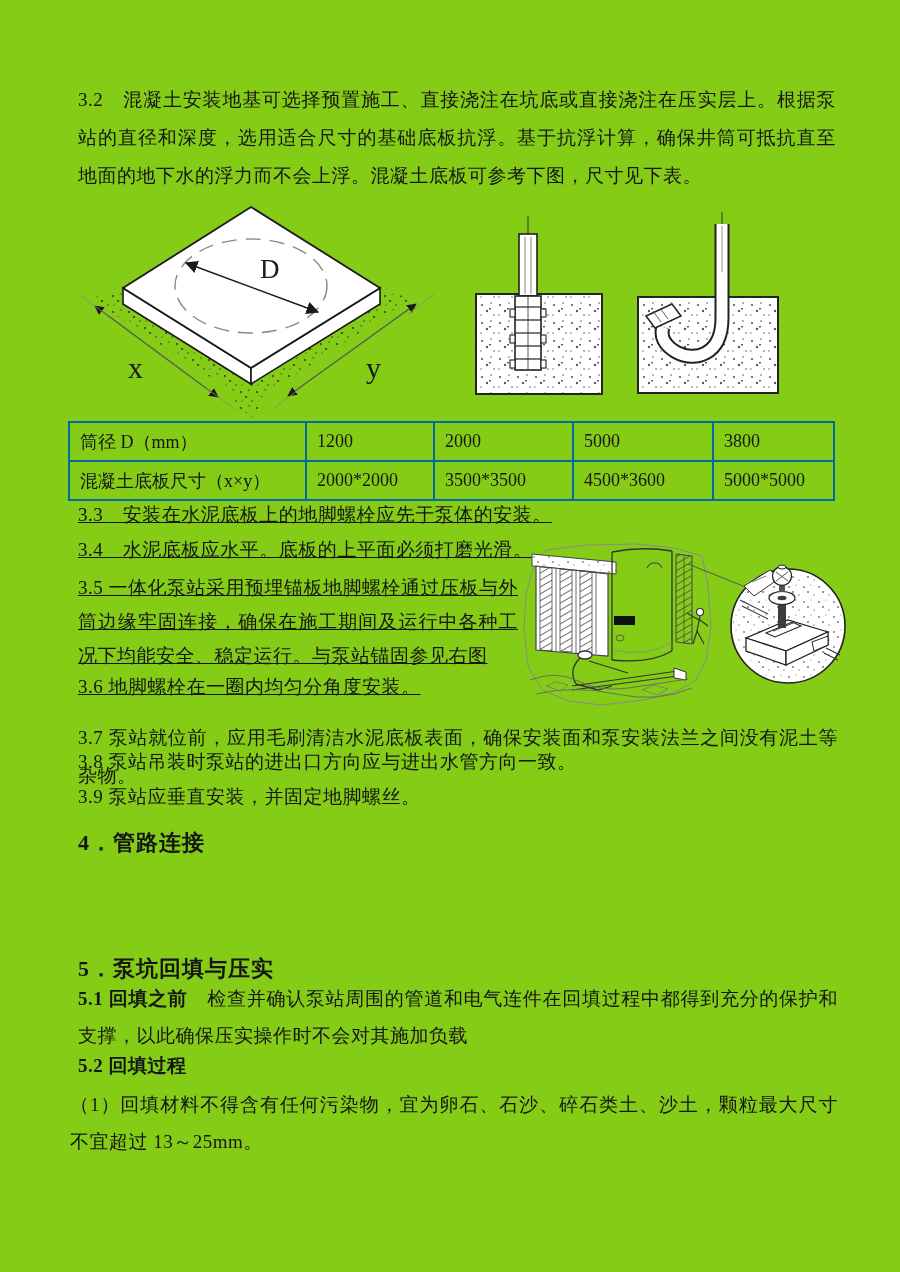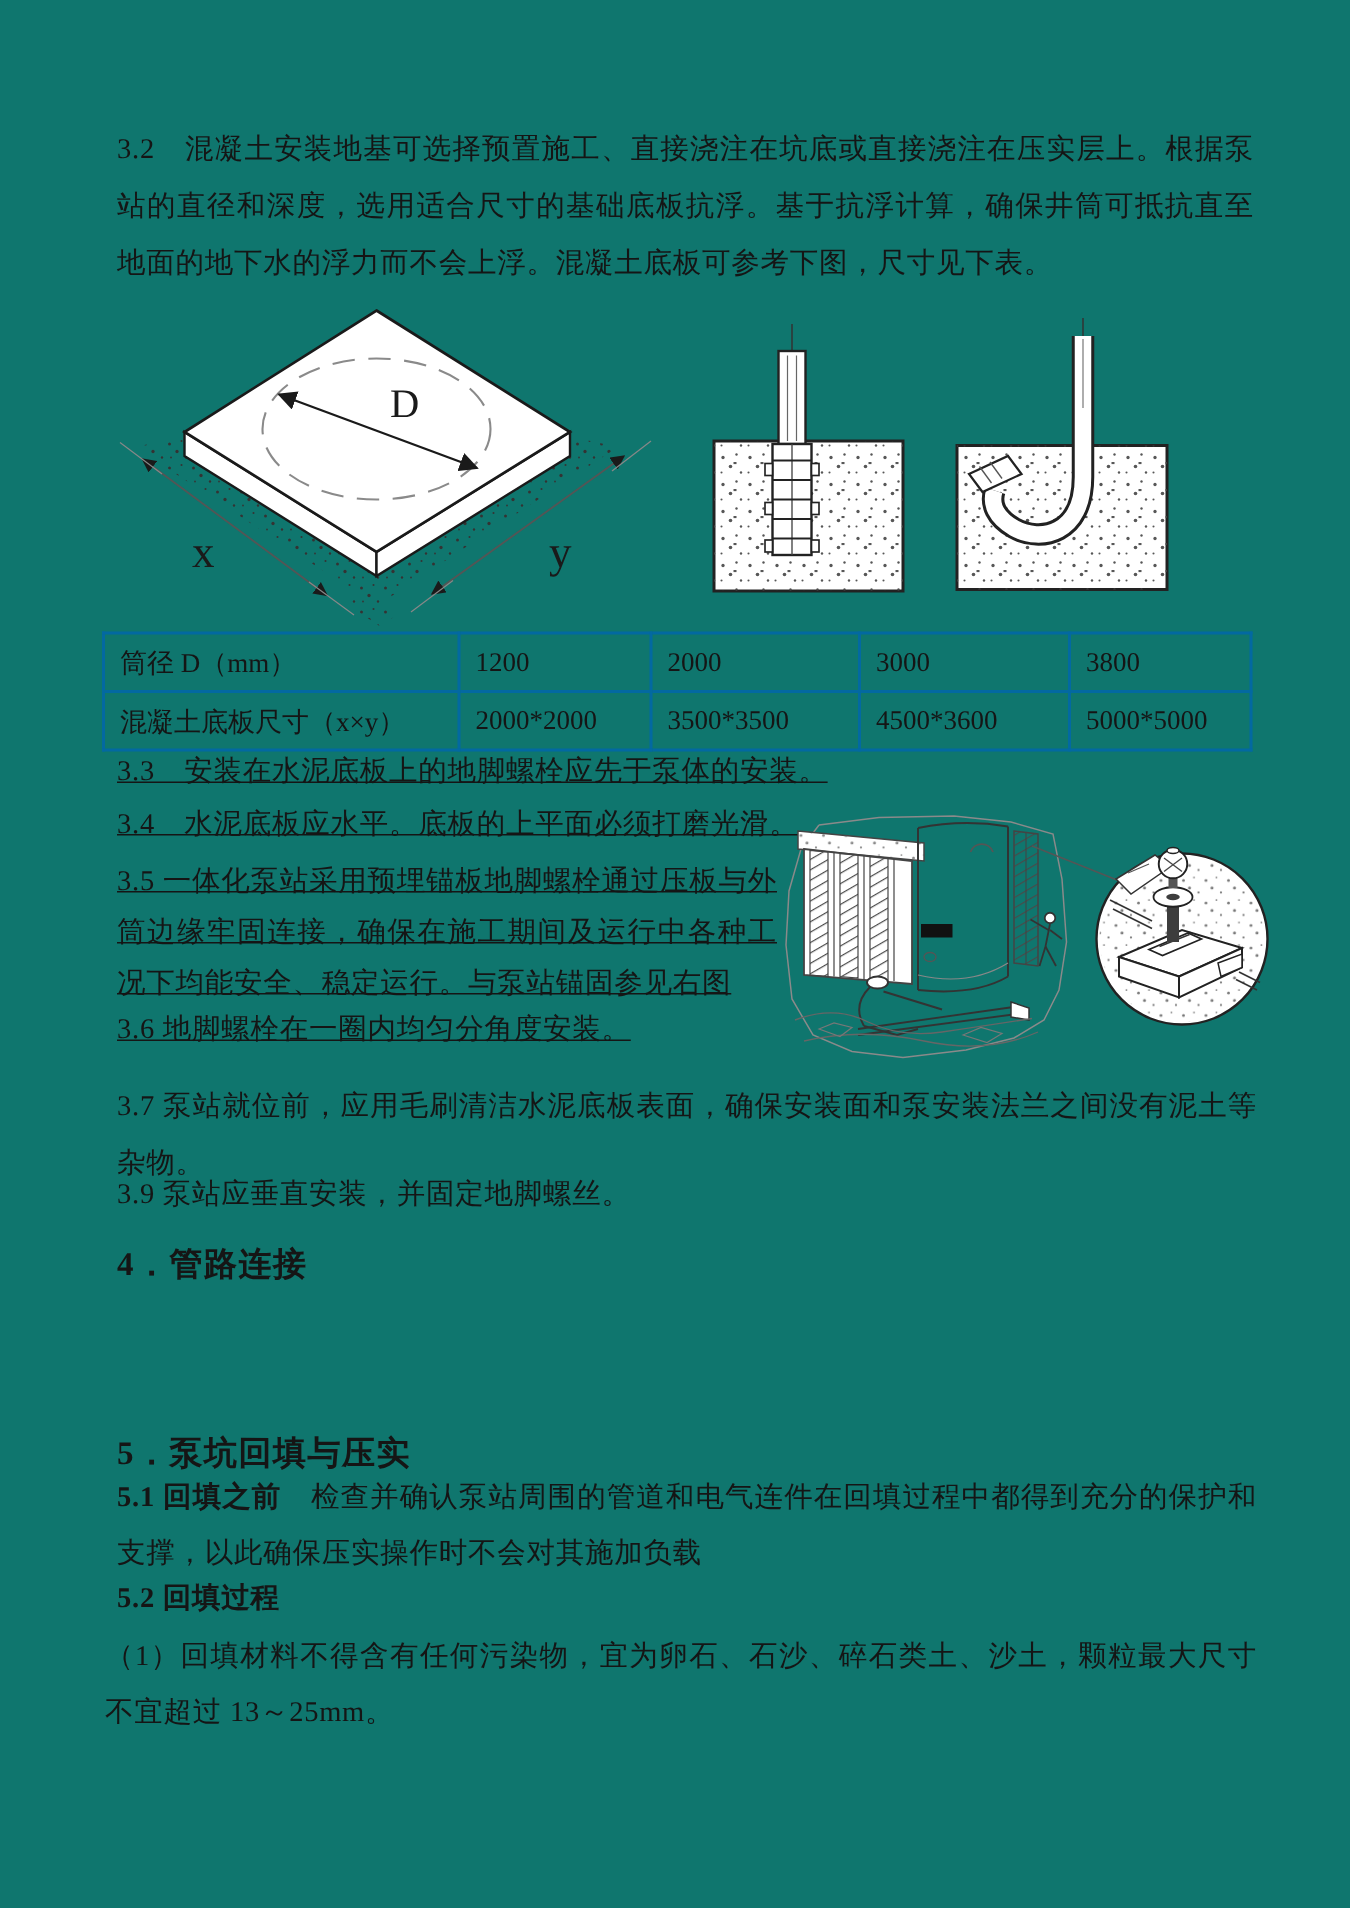--- a/index.html
+++ b/index.html
@@ -1,17 +1,17 @@
 <!DOCTYPE html>
 <html lang="zh"><head>
 <meta charset="utf-8">
 <style>
   html,body{margin:0;padding:0;background:#ffffff;}
   .page{
-    position:relative; width:900px; height:1272px; background:#0f766e;
+    position:relative; width:900px; height:1272px; background:#84cc16;
     font-family:"Liberation Serif","DejaVu Serif",serif;
     color:#151515; overflow:hidden;
   }
   .para{
     position:absolute; font-size:19px; line-height:38px;
     text-align:justify; text-justify:inter-ideograph;
     letter-spacing:0.5px;
   }
   .tight{ line-height:34px;text-decoration:underline; }
   .lh37{ line-height:37px; }
@@ -129,21 +129,21 @@
         <col style="width:128px">
         <col style="width:139px">
         <col style="width:140px">
         <col style="width:121px">
     </colgroup>
     <tbody>
       <tr>
         <td>筒径 D（mm）</td>
         <td>1200</td>
         <td>2000</td>
-        <td>3000</td>
+        <td>5000</td>
         <td>3800</td>
       </tr>
       <tr>
         <td>混凝土底板尺寸（x×y）</td>
         <td>2000*2000</td>
         <td>3500*3500</td>
         <td>4500*3600</td>
         <td>5000*5000</td>
       </tr>
     </tbody>
@@ -246,20 +246,21 @@
       <line x1="260" y1="34" x2="272" y2="43" stroke="#444" stroke-width="0.9"></line>
       <line x1="260" y1="43" x2="272" y2="34" stroke="#444" stroke-width="0.9"></line>
       <ellipse cx="266" cy="29" rx="4" ry="2" fill="#fff" stroke="#222" stroke-width="1"></ellipse>
 
       <line x1="310" y1="110" x2="324" y2="117" stroke="#333" stroke-width="1.1"></line>
       <line x1="308" y1="115" x2="322" y2="122" stroke="#333" stroke-width="1.1"></line>
     </g>
   </svg>
 
   <div class="para" style="top:719px;left:78px;width:760px;">3.7 泵站就位前，应用毛刷清洁水泥底板表面，确保安装面和泵安装法兰之间没有泥土等杂物。</div>
+  <div class="para" style="top:743px;left:78px;width:760px;">3.8 泵站吊装时泵站的进出口方向应与进出水管方向一致。</div>
   <div class="para" style="top:778px;left:78px;width:760px;">3.9 泵站应垂直安装，并固定地脚螺丝。</div>
 
   <div class="heading" style="top:827px;left:78px;">4．管路连接</div>
 
   <div class="heading" style="top:941px;left:78px;margin-top:12px;">5．泵坑回填与压实</div>
   <div class="para lh37" style="top:980px;left:78px;width:760px;"><span class="bold">5.1 回填之前</span><span>　检查并确认泵站周围的管道和电气连件在回填过程中都得到充分的保护和支撑，以此确保压实操作时不会对其施加负载</span></div>
   <div class="para lh37 bold" style="top:1047px;left:78px;width:760px;">5.2 回填过程</div>
   <div class="para lh37" style="top:1086px;left:70px;width:768px;">（1）回填材料不得含有任何污染物，宜为卵石、石沙、碎石类土、沙土，颗粒最大尺寸不宜超过 13～25mm。</div>
 
 </div>

